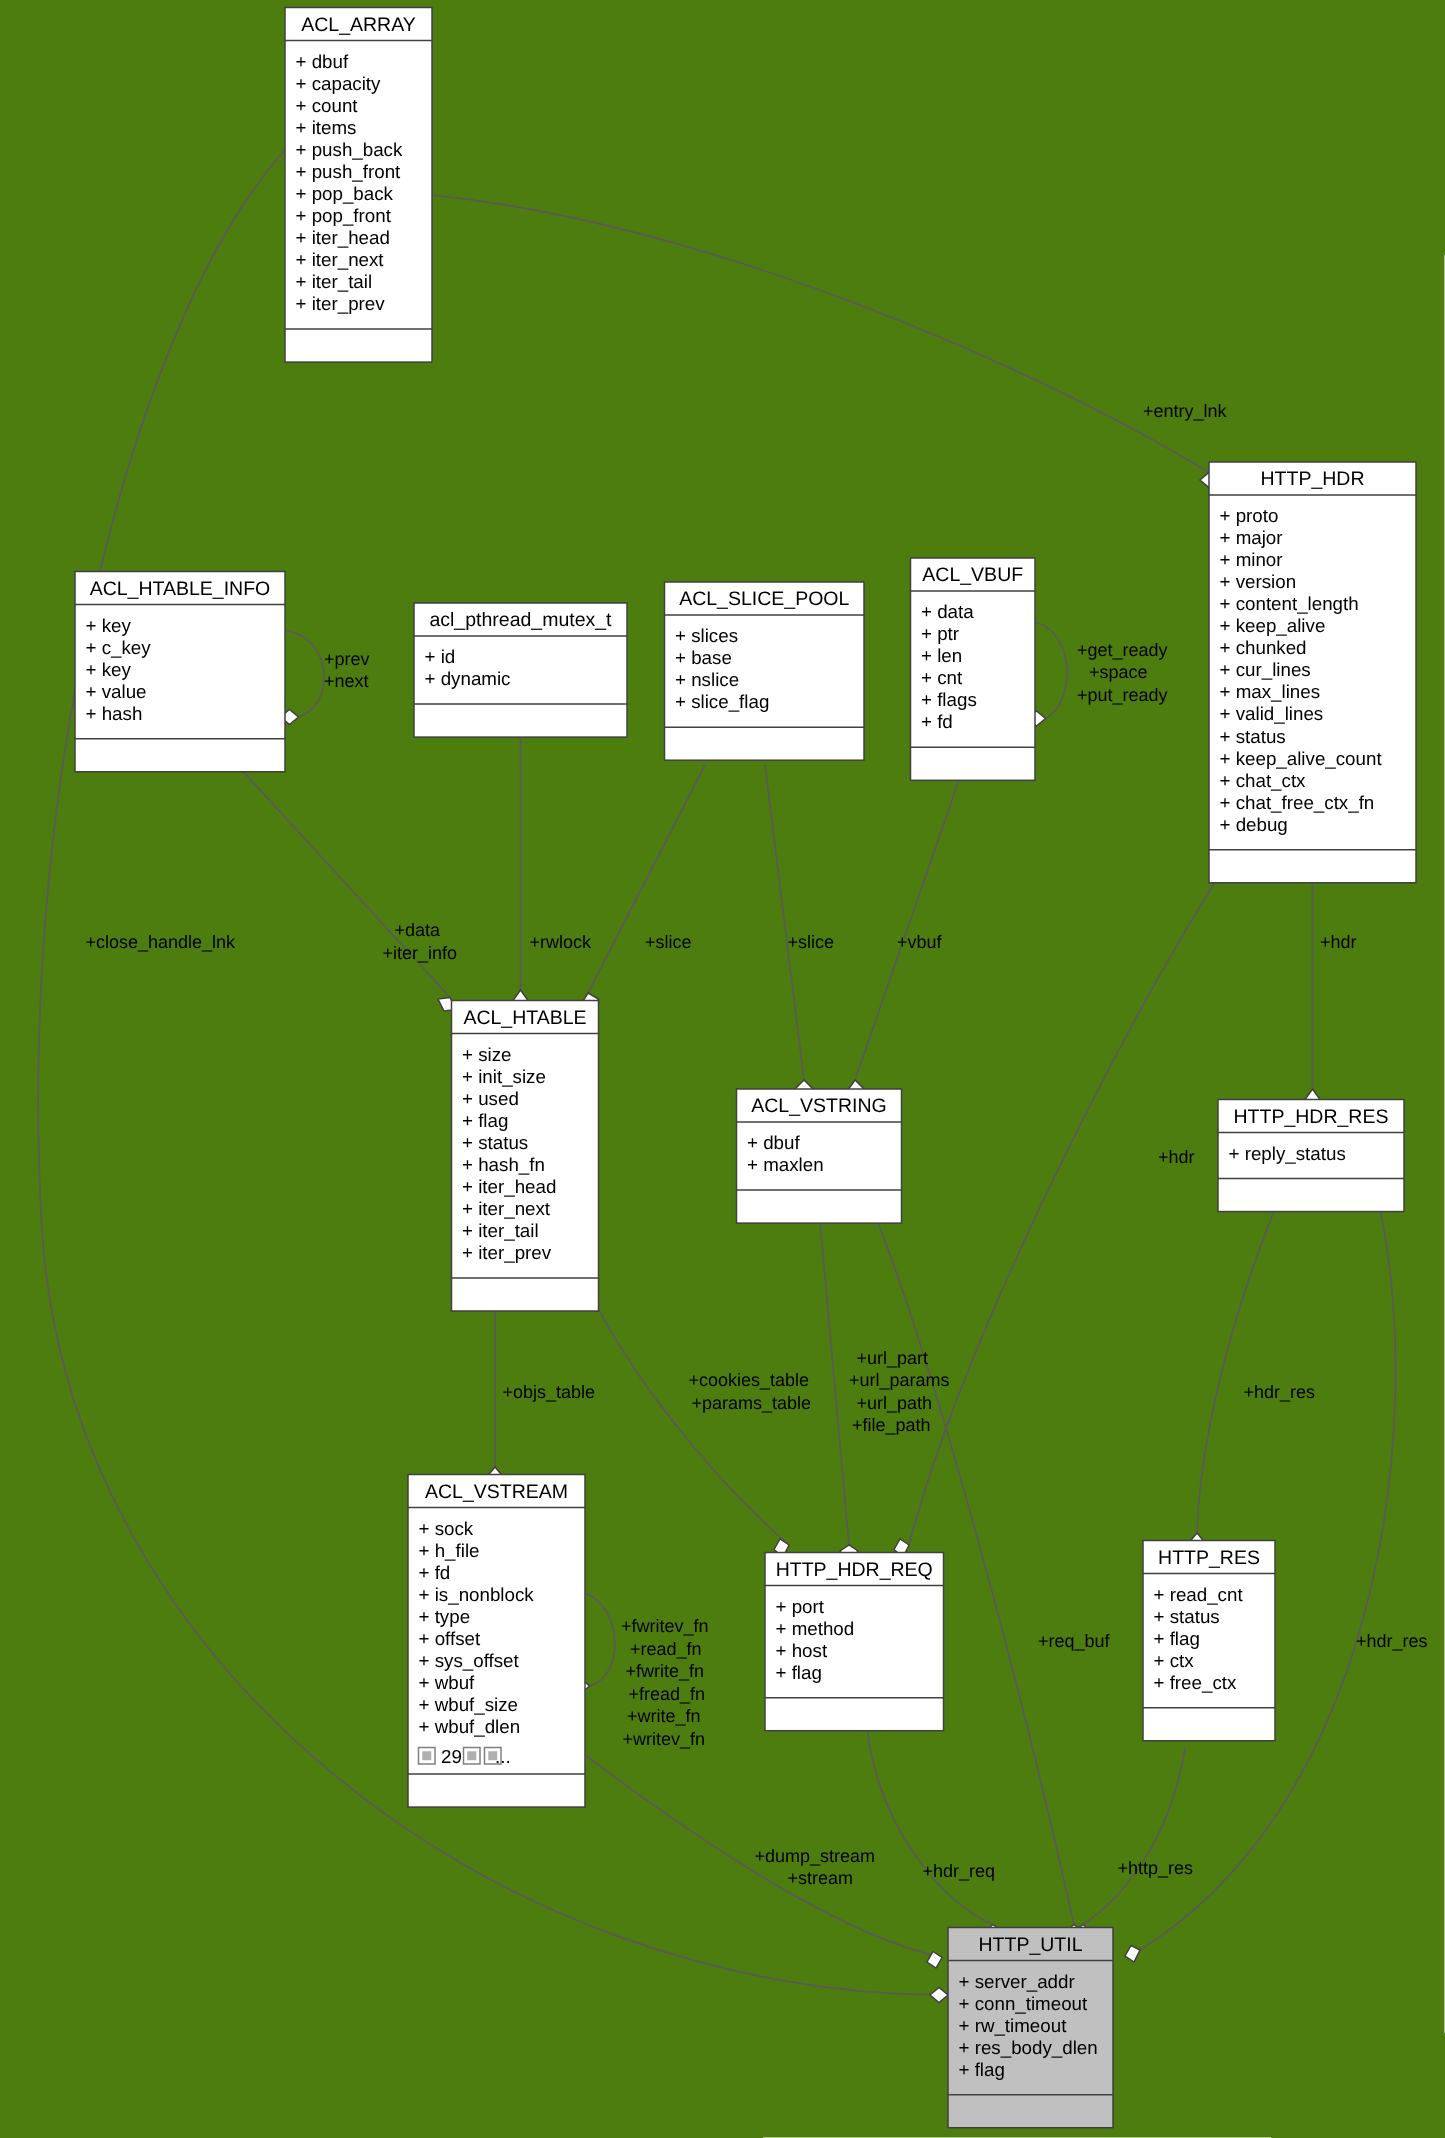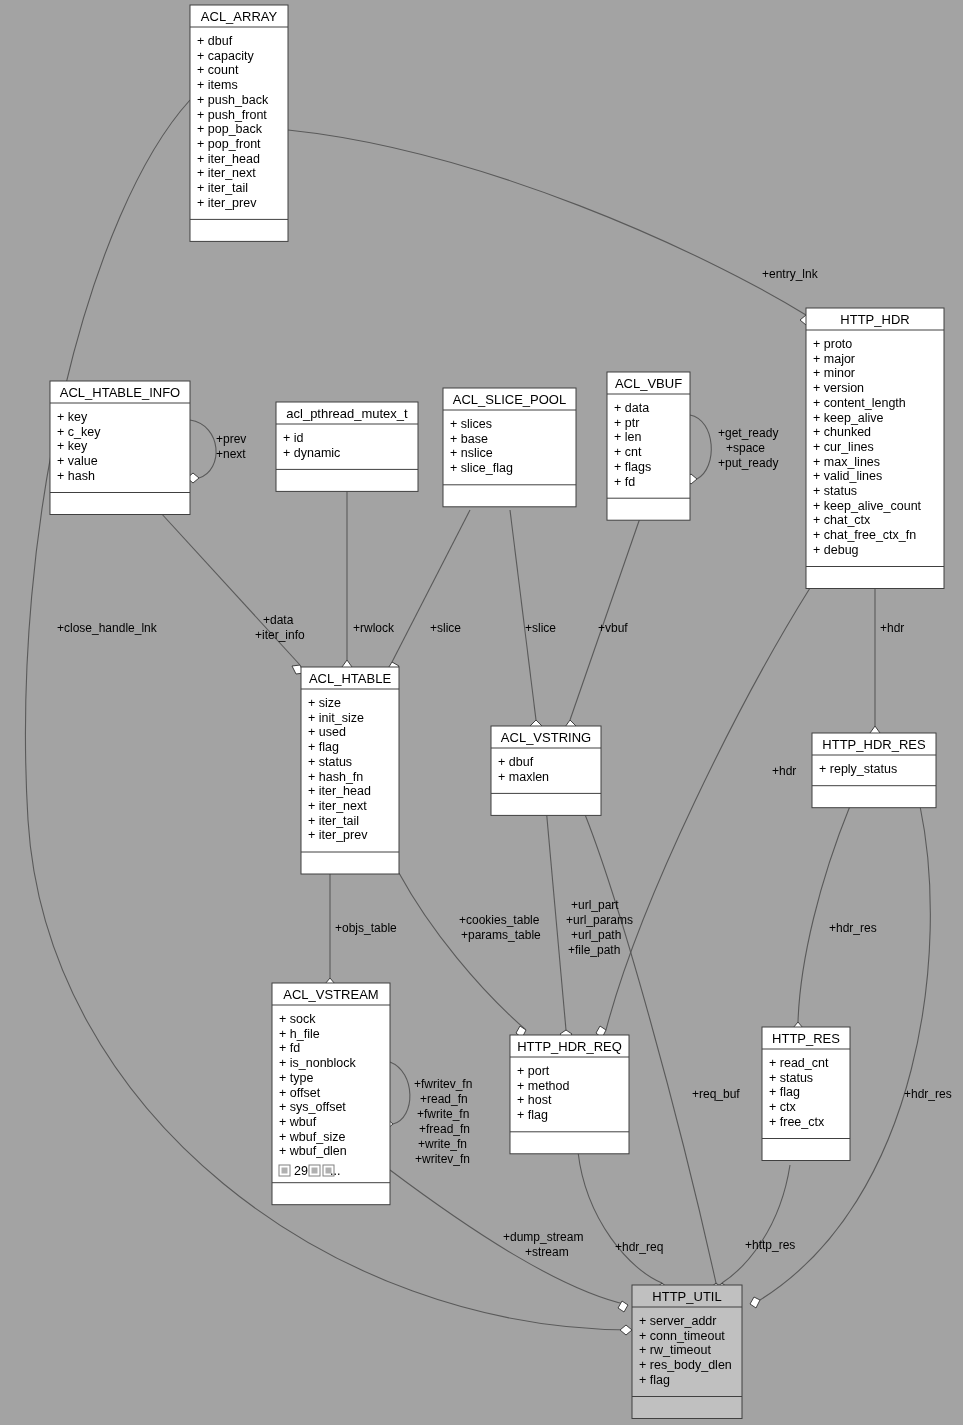--- a/index.html
+++ b/index.html
@@ -1,17 +1,17 @@
 <!DOCTYPE html>
 <html><head>
 <meta charset="utf-8">
 <style>
   html,body{margin:0;padding:0;background:#ffffff;}
   body{font-family:"Liberation Sans","DejaVu Sans",sans-serif;}
-  #diagram{position:relative;width:963px;height:1425px;background:#a3a3a3;}
+  #diagram{position:relative;width:963px;height:1425px;background:#4d7c0f;}
   svg{display:block;}
   .cls-box{fill:#ffffff;stroke:#404040;stroke-width:1;}
   .cls-box-hl{fill:#c0c0c0;stroke:#404040;stroke-width:1;}
   .cls-sep{stroke:#404040;stroke-width:1;}
   .cls-title{font-family:"Liberation Sans","DejaVu Sans",sans-serif;font-size:13px;fill:#000000;text-anchor:middle;}
   .cls-attr{font-family:"Liberation Sans","DejaVu Sans",sans-serif;font-size:12.5px;fill:#000000;}
   .edge{fill:none;stroke:#5a5a5a;stroke-width:1.1;}
   .edge-lbl{font-family:"Liberation Sans","DejaVu Sans",sans-serif;font-size:12px;fill:#000000;}
   .dia{fill:#ffffff;stroke:#404040;stroke-width:1;}
   .trunc-box{fill:#ffffff;stroke:#808080;stroke-width:1;}

